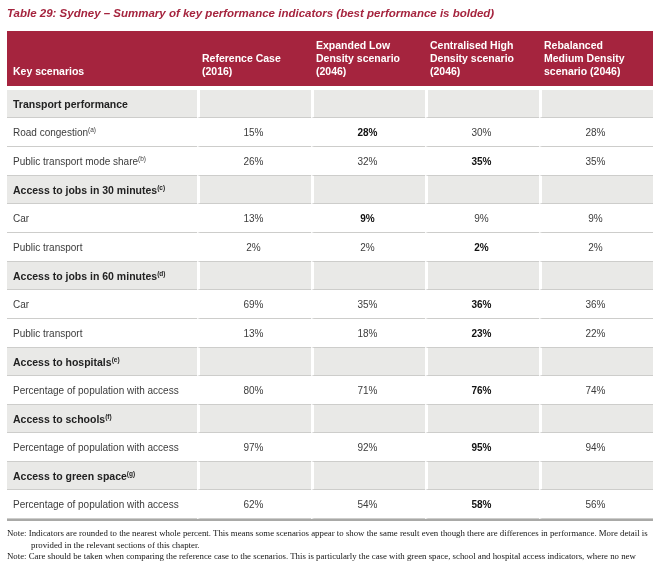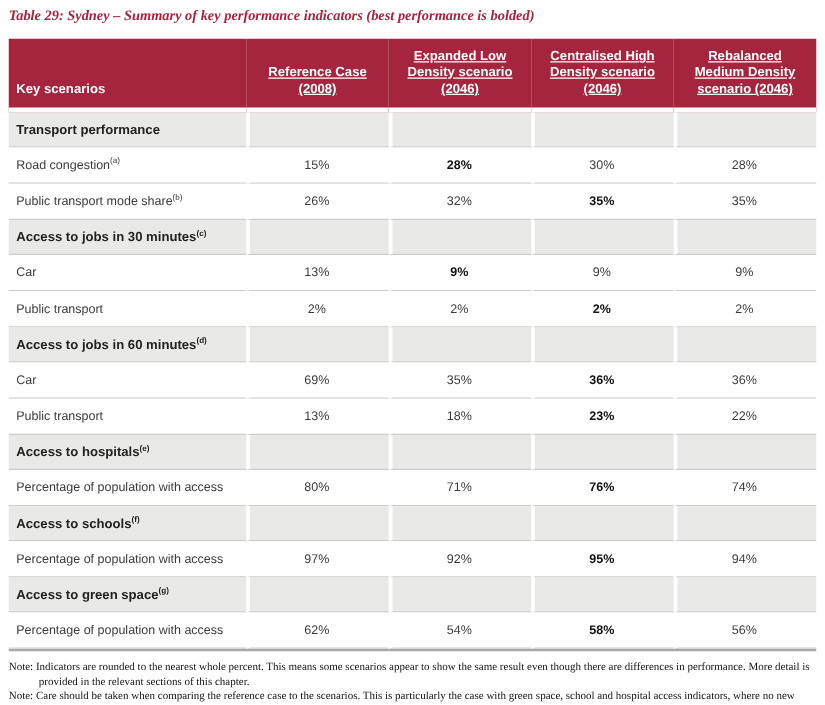--- a/index.html
+++ b/index.html
@@ -11,21 +11,21 @@
   }
   html,body{margin:0;padding:0;}
   body{
     width:660px;height:564px;background:#ffffff;
     font-family:"Liberation Sans",sans-serif;
     -webkit-font-smoothing:antialiased;
     overflow:hidden;
   }
   .page{padding:4px 7px 0 7px;}
   .table-title{
-    font-family:Liberation Serif, serif;
+    font-family:Liberation Sans, sans-serif;
     font-style:italic;font-weight:bold;
     color:var(--title-color);
     font-size:11.5px;line-height:14px;
     margin:2px 0 11px 0;
   }
   table.kpi{
     table-layout:fixed;border-collapse:separate;border-spacing:0;
     width:646px;
     border-bottom:2px solid var(--rule-dark);
   }
@@ -33,21 +33,21 @@
   col.c-val{width:114px;}
   thead th{
     background:var(--header-bg);color:#ffffff;
     vertical-align:bottom;font-weight:bold;
     font-size:10.5px;line-height:13px;
     padding:8px 5px 8px 5px;
     white-space:pre-line;
     border-bottom:4px solid #ffffff;
   }
   thead th.label{text-align:left;padding-left:6px;}
-  thead th.val{text-align:center;text-decoration:underline;}
+  thead th.val{text-align:left;}
   tbody td{vertical-align:middle;}
   tr.section td{
     background:var(--section-bg);
     border-bottom:1px solid var(--rule);
     height:21px;
     margin-top:20px;
   }
   tr.section td.label{
     font-weight:bold;font-size:10.5px;color:#222;
     padding:3px 4px 3px 6px;
@@ -84,21 +84,21 @@
       <col class="c-label">
       <col class="c-val">
         <col class="c-val">
         <col class="c-val">
         <col class="c-val">
     </colgroup>
     <thead>
       <tr>
         <th class="label">Key scenarios</th>
         <th class="val">Reference Case
-(2008)</th>
+(2016)</th>
         <th class="val">Expanded Low
 Density scenario
 (2046)</th>
         <th class="val">Centralised High
 Density scenario
 (2046)</th>
         <th class="val">Rebalanced
 Medium Density
 scenario (2046)</th>
       </tr>

